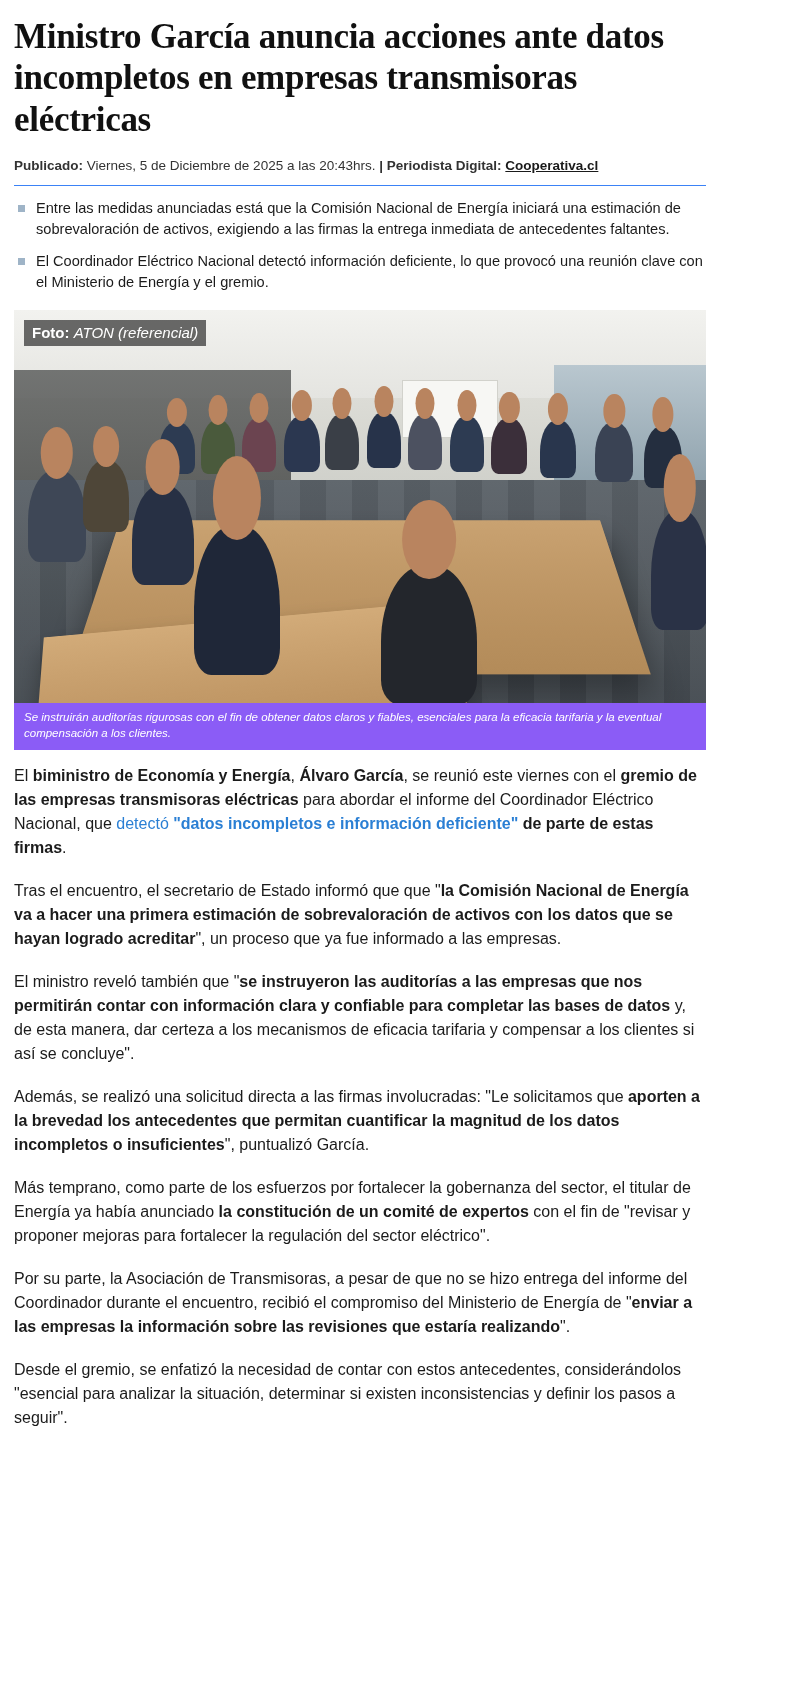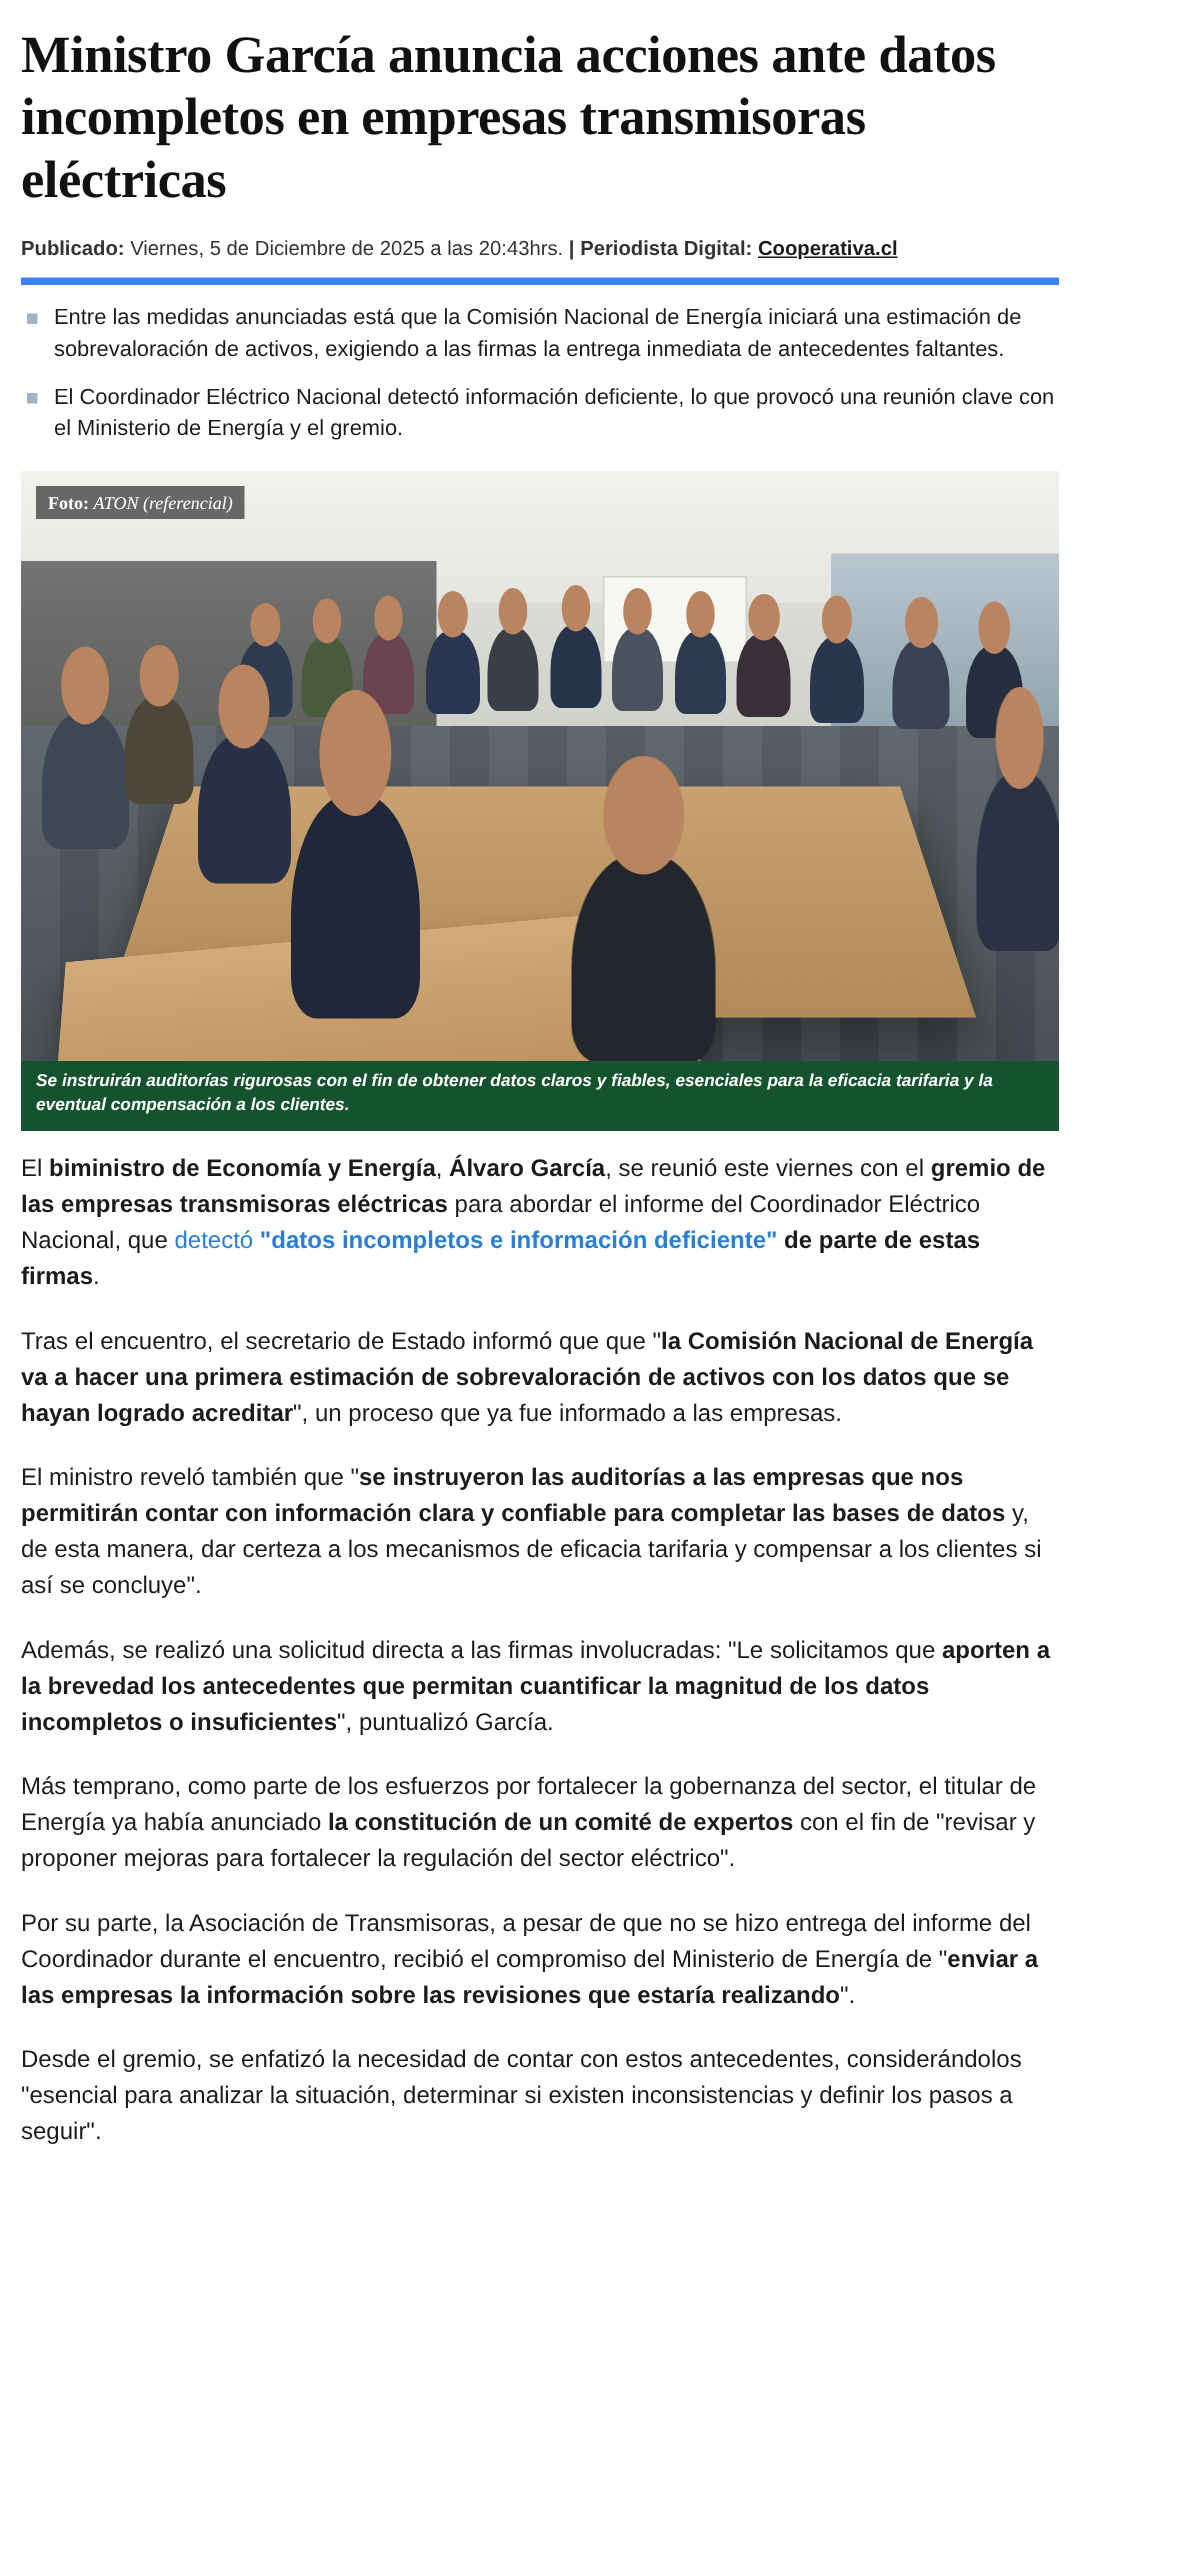--- a/index.html
+++ b/index.html
@@ -24,21 +24,21 @@
     line-height: 1.18;
     letter-spacing: -0.3px;
     margin: 6px 0 18px 0;
     color: #111111;
   }
   .meta-line {
     font-family: "Liberation Sans", sans-serif;
     font-size: 13.5px;
     color: #333333;
     padding-bottom: 12px;
-    border-bottom: 5px solid #3b82f6;
+    border-bottom: 1px solid #3b82f6;
     margin-bottom: 12px;
   }
   .meta-line b { font-weight: bold; }
   .meta-link {
     color: #1a1a1a;
     text-decoration: underline;
     font-weight: bold;
   }
   .summary {
     margin: 4px 0 16px 0;
@@ -136,36 +136,36 @@
     left: 50%; top: -46%;
     width: 56%; height: 56%;
     transform: translateX(-50%);
     border-radius: 50%;
     background: #b9845f;
     display: block;
   }
   .ph-caption {
     position: absolute;
     left: 0; right: 0; bottom: 0;
-    background: #14532d;
+    background: #8b5cf6;
     color: #ffffff;
     font-family: "Liberation Sans", sans-serif;
     font-style: italic;
-    font-weight: bold;
+    font-weight: normal;
     font-size: 11.5px;
     line-height: 1.35;
     padding: 7px 10px 8px 10px;
   }
   .credit {
     position: absolute;
     left: 10px; top: 10px;
     background: rgba(20,20,20,.62);
     color: #ffffff;
-    font-family: Liberation Serif, serif;
-    font-size: 12px;
+    font-family: Liberation Sans, sans-serif;
+    font-size: 15px;
     line-height: 1.2;
     padding: 4px 8px;
   }
   .credit b { font-weight: bold; }
   .credit i { font-style: italic; }
   .body-text p {
     font-family: "Liberation Sans", sans-serif;
     font-size: 16px;
     line-height: 1.5;
     margin: 0 0 19px 0;

